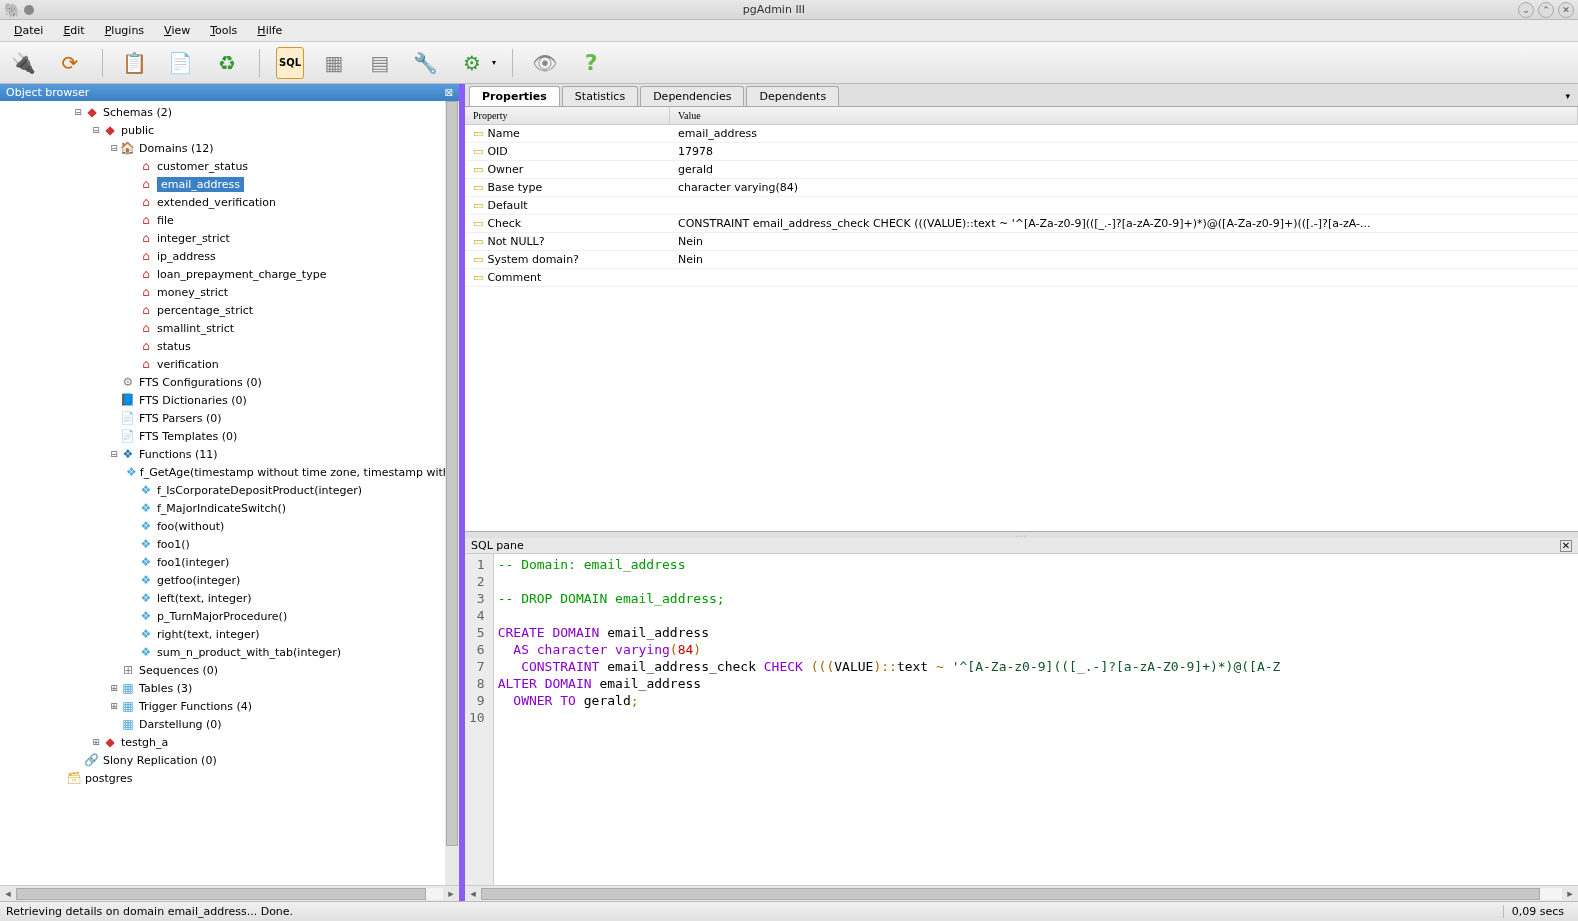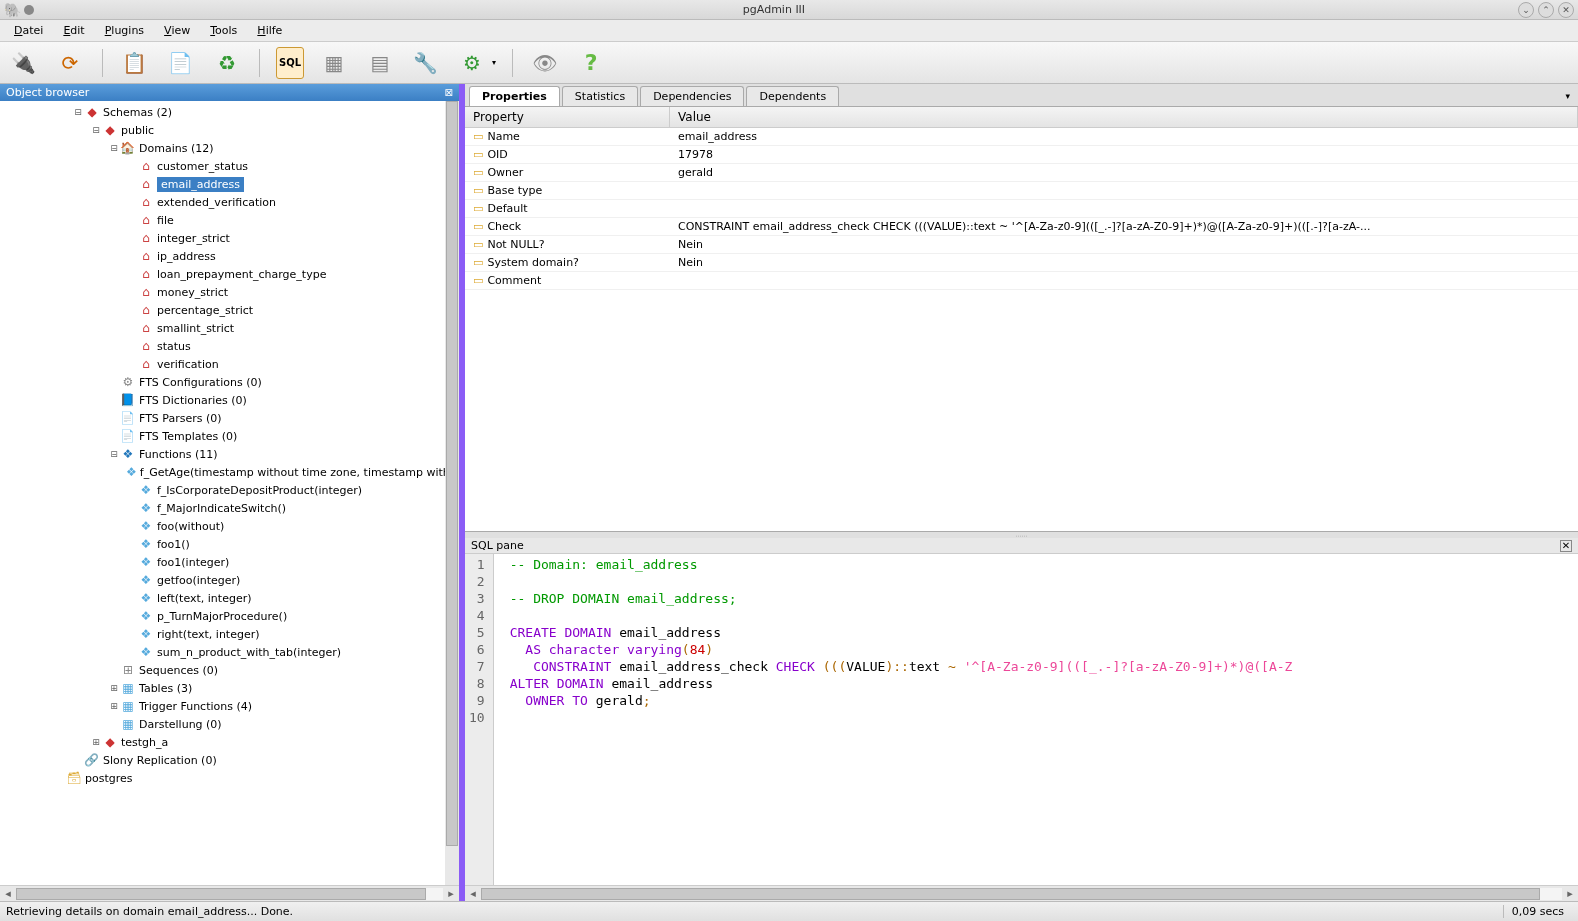--- a/index.html
+++ b/index.html
@@ -43,40 +43,40 @@
   .hscroll .thumb{position:absolute;height:100%;background:#c8c8c8;border:1px solid #aaa;}
   
   .right-panel { flex:1; display:flex; flex-direction:column; background:#ececec; }
   
   .tabs-row { display:flex; align-items:center; background:#e0e0e0; border-bottom:1px solid #aaa; padding: 2px 4px 0 4px;}
   .tab { padding:3px 12px; font-size:11px; border:1px solid #aaa; border-bottom:none; background:#e8e8e8; margin-right:2px; cursor:pointer; border-radius:3px 3px 0 0;}
   .tab.active { background:#fff; font-weight:bold;}
   .tabs-row .drop { margin-left:auto; margin-right:4px; font-size:9px; cursor:pointer;}
   
   .prop-table { background:#fff; flex:0 0 auto; height: 425px; overflow:auto; border-bottom:1px solid #aaa;}
-  .prop-header { display:flex; background:linear-gradient(#f4f4f4,#e4e4e4); border-bottom:1px solid #ccc; font-size:12px;}
+  .prop-header { display:flex; background:linear-gradient(#f4f4f4,#e4e4e4); border-bottom:1px solid #ccc; font-size:10px;font-family:Liberation Serif, serif;}
   .prop-header div { padding:3px 8px; border-right:1px solid #ccc;}
   .ph-prop{width:205px;} .ph-val{flex:1;}
   .prop-row { display:flex; border-bottom:1px solid #f0f0f0; font-size:11px;}
   .prop-row .pk { width:205px; padding:2px 8px; display:flex; align-items:center; gap:4px;}
   .prop-row .pk .picon{color:#ddaa33;font-size:11px;}
   .prop-row .pv { flex:1; padding:2px 8px; white-space:nowrap; overflow:hidden; text-overflow:ellipsis;}
   
   .splitter { height:6px; background:#e0e0e0; cursor:row-resize; display:flex;align-items:center;justify-content:center;color:#999;font-size:6px;}
   
   .sql-pane { flex:1; display:flex; flex-direction:column; background:#fff;}
   .sql-header { background:#e8e8e8; padding:1px 6px; font-size:11px; border-bottom:1px solid #ccc; display:flex; justify-content:space-between; align-items:center;}
   .sql-header .close-x{cursor:pointer;font-size:10px;border:1px solid #888;width:12px;height:12px;display:flex;align-items:center;justify-content:center;}
   .sql-body { flex:1; display:flex; font-family:"DejaVu Sans Mono",monospace; font-size:13px; overflow:auto;}
   .gutter { background:#ececec; color:#666; text-align:right; padding:2px 8px 2px 4px; border-right:1px solid #ccc; user-select:none;}
   .gutter div{height:17px;line-height:17px;}
-  .code { padding:2px 16px; white-space:pre; }
+  .code { padding:2px 4px; white-space:pre; }
   .code div{height:17px;line-height:17px;}
   .c-comment{color:#009900;} .c-keyword{color:#8800cc;font-weight:normal;} .c-num{color:#cc0000;}
-  .c-str{color:#ec4899;} .c-op{color:#aa6600;}
+  .c-str{color:#14532d;} .c-op{color:#aa6600;}
   
   .statusbar { height:20px; background:linear-gradient(#f0f0f0,#e0e0e0); border-top:1px solid #bbb; display:flex; align-items:center; padding:0 6px; font-size:11px;}
   .statusbar .msg{flex:1;}
   .statusbar .time{border-left:1px solid #bbb; padding:0 8px;}
   
   .vscroll{position:absolute;right:0;top:0;bottom:0;width:14px;background:#e8e8e8;}
   .vscroll .vthumb{position:absolute;left:1px;right:1px;background:#c8c8c8;border:1px solid #aaa;}
 </style>
 </head>
 <body>
@@ -363,20 +363,21 @@
               <span class="picon">▭</span>
               <span>Owner</span>
             </div>
             <div class="pv">gerald</div>
           </div>
           <div class="prop-row">
             <div class="pk">
               <span class="picon">▭</span>
               <span>Base type</span>
             </div>
+            <div class="pv">character varying(84)</div>
           </div>
           <div class="prop-row">
             <div class="pk">
               <span class="picon">▭</span>
               <span>Default</span>
             </div>
             <div class="pv"></div>
           </div>
           <div class="prop-row">
             <div class="pk">

